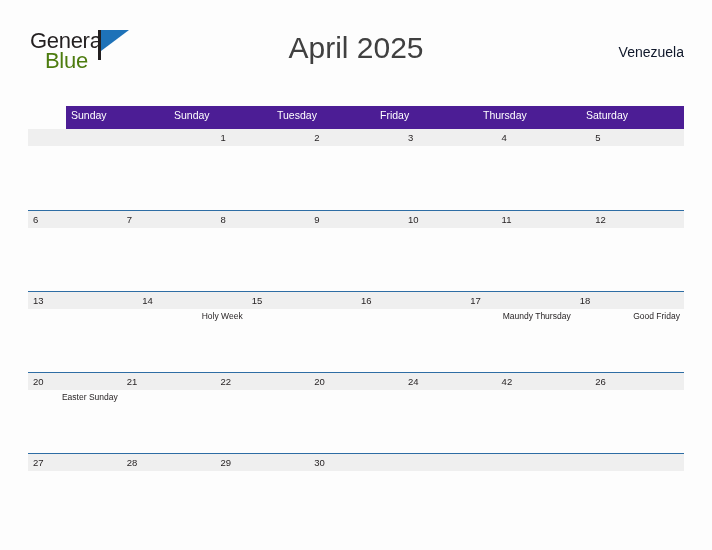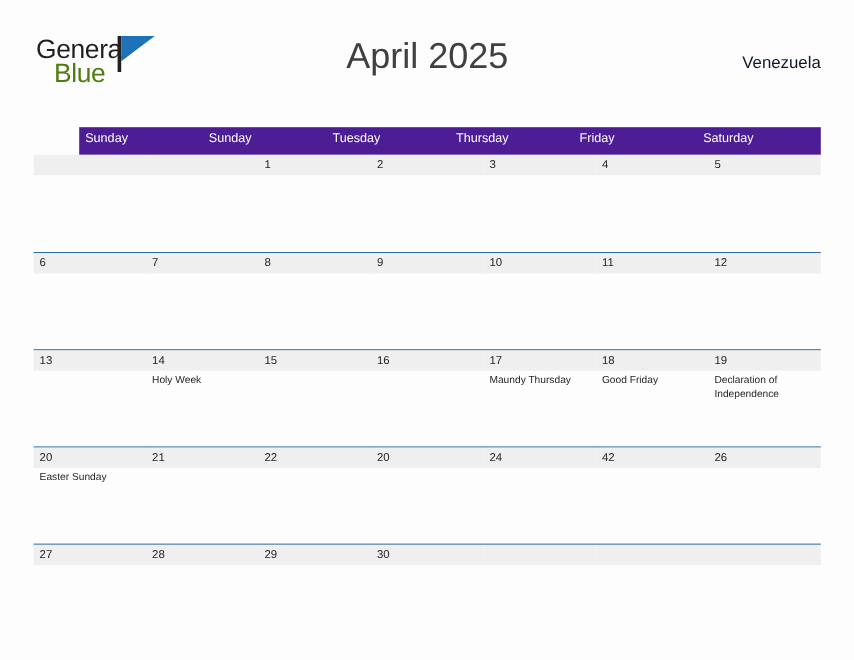--- a/index.html
+++ b/index.html
@@ -145,20 +145,21 @@
   .day-num {
     font-size: 9.5px;
     color: #231f20;
     line-height: 17px;
     padding-left: 5px;
   }
   .day-events {
     padding-left: 5px;
     padding-top: 2px;
     padding-right: 4px;
+    text-align: right;
   }
   .event {
     font-size: 8.5px;
     color: #231f20;
     line-height: 11.5px;
   }
 </style>
 </head>
 <body>
 
@@ -177,22 +178,22 @@
 
     <div class="country">Venezuela</div>
 
   </div>
 
   <div class="calendar">
     <div class="weekday-header" id="weekday-header">
         <div class="weekday-cell">Sunday</div>
         <div class="weekday-cell">Sunday</div>
         <div class="weekday-cell">Tuesday</div>
+        <div class="weekday-cell">Friday</div>
         <div class="weekday-cell">Thursday</div>
-        <div class="weekday-cell">Friday</div>
         <div class="weekday-cell">Saturday</div>
       </div>
     <div id="weeks-container">
         <div class="week-row">
           <div class="cells">
             <div class="day-cell">
               <div class="day-band">
                 <div class="day-num"></div>
               </div>
               <div class="day-events"></div>
@@ -320,28 +321,20 @@
               </div>
             </div>
             <div class="day-cell">
               <div class="day-band">
                 <div class="day-num">18</div>
               </div>
               <div class="day-events">
                 <div class="event">Good Friday</div>
               </div>
             </div>
-            <div class="day-cell">
-              <div class="day-band">
-                <div class="day-num">19</div>
-              </div>
-              <div class="day-events">
-                <div class="event">Declaration of Independence</div>
-              </div>
-            </div>
           </div>
         </div>
         <div class="week-row">
           <div class="rule"></div>
           <div class="cells">
             <div class="day-cell">
               <div class="day-band">
                 <div class="day-num">20</div>
               </div>
               <div class="day-events">

